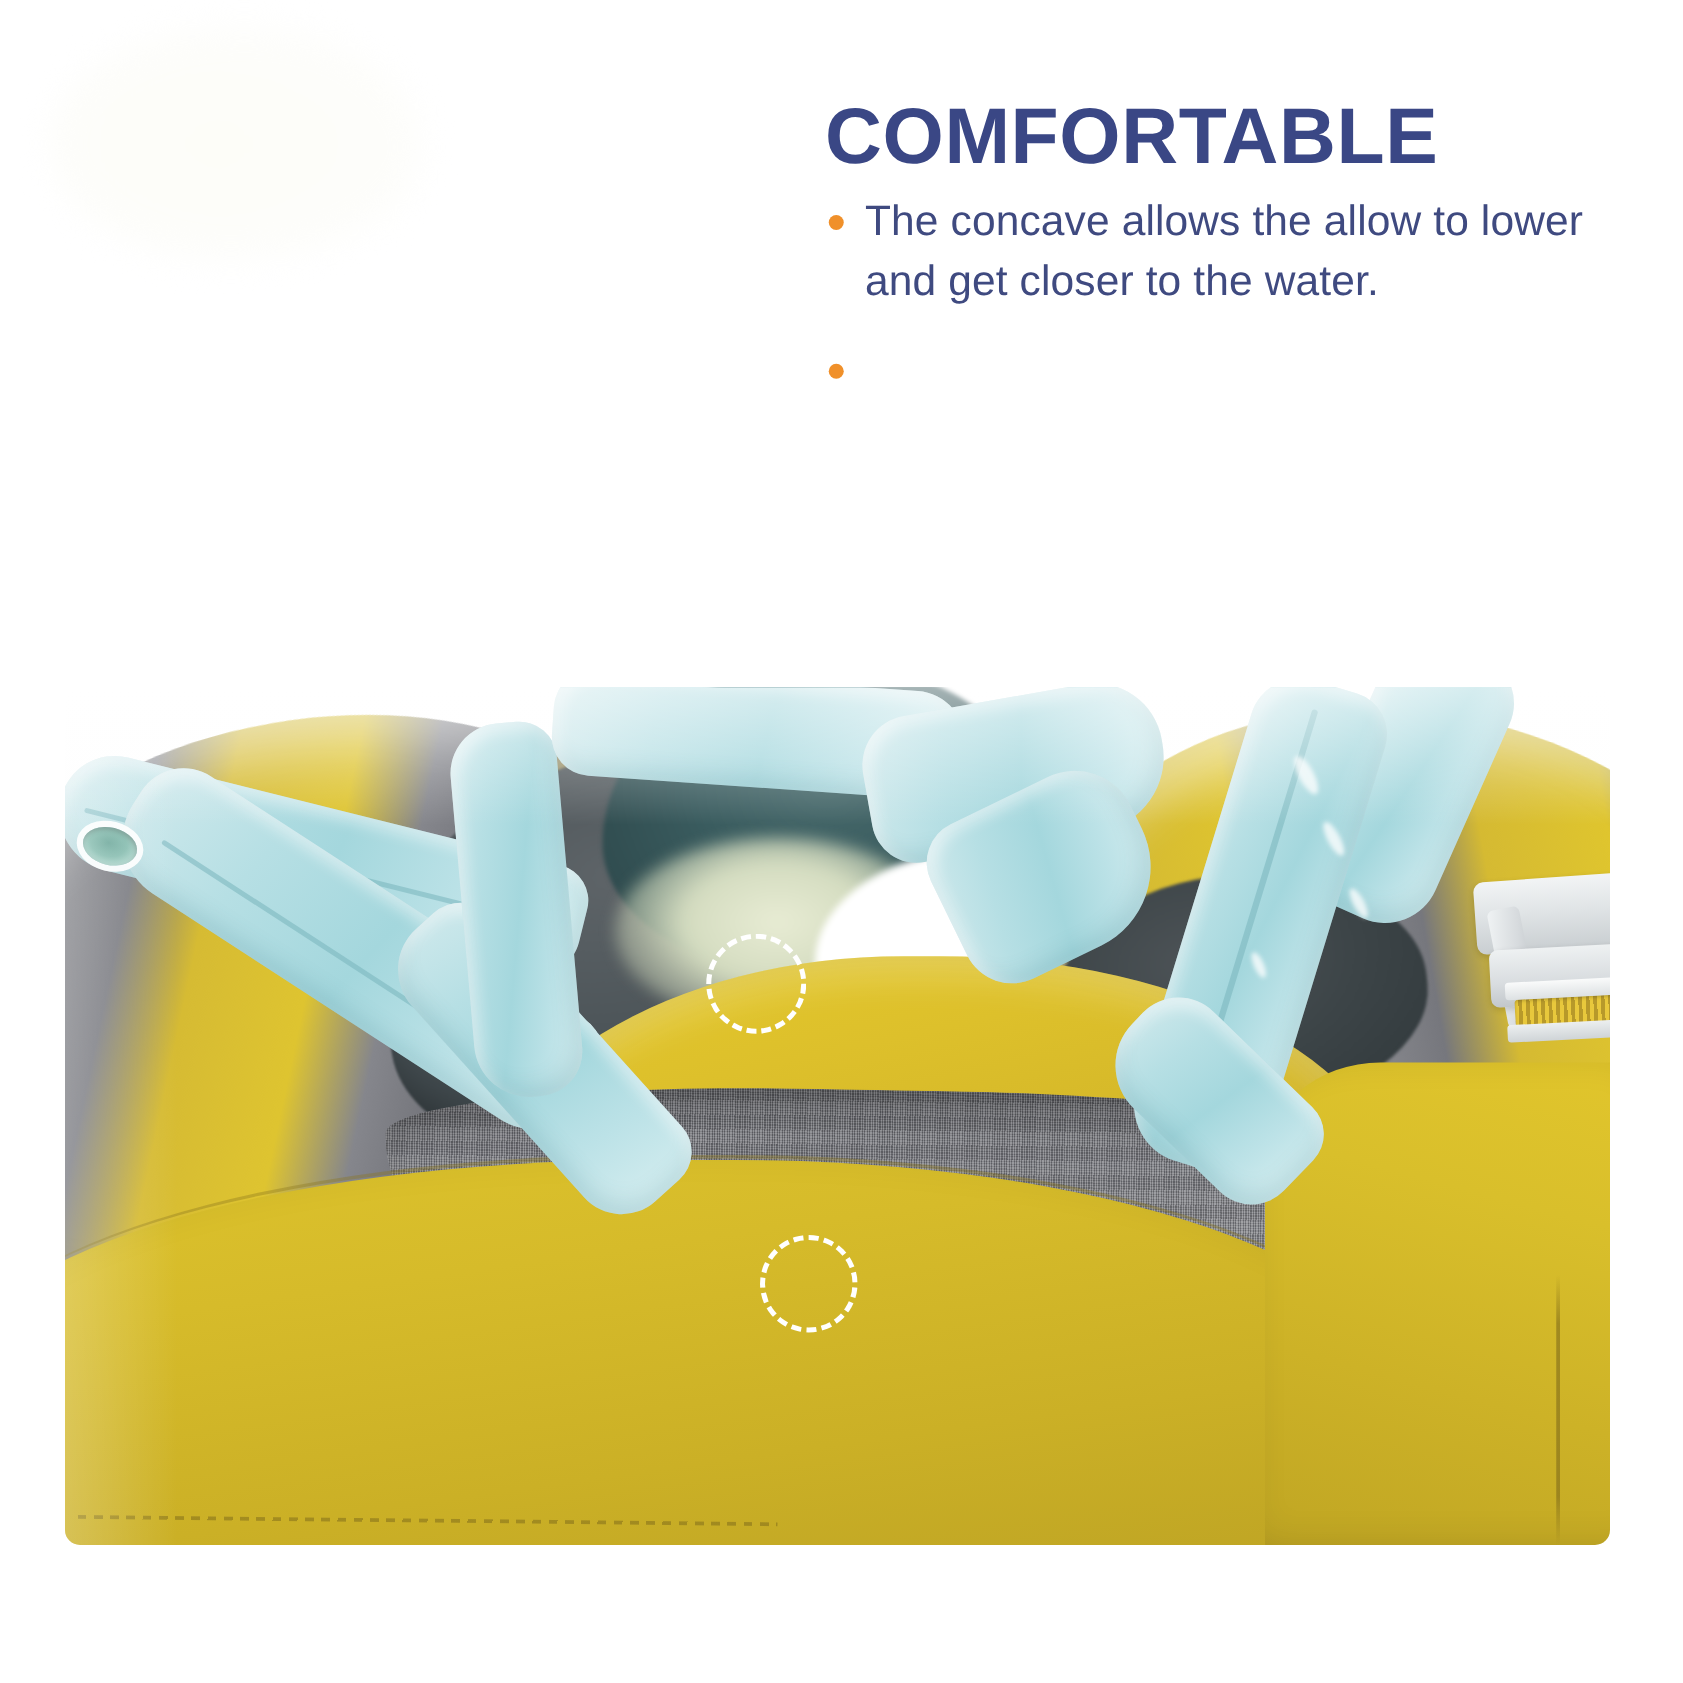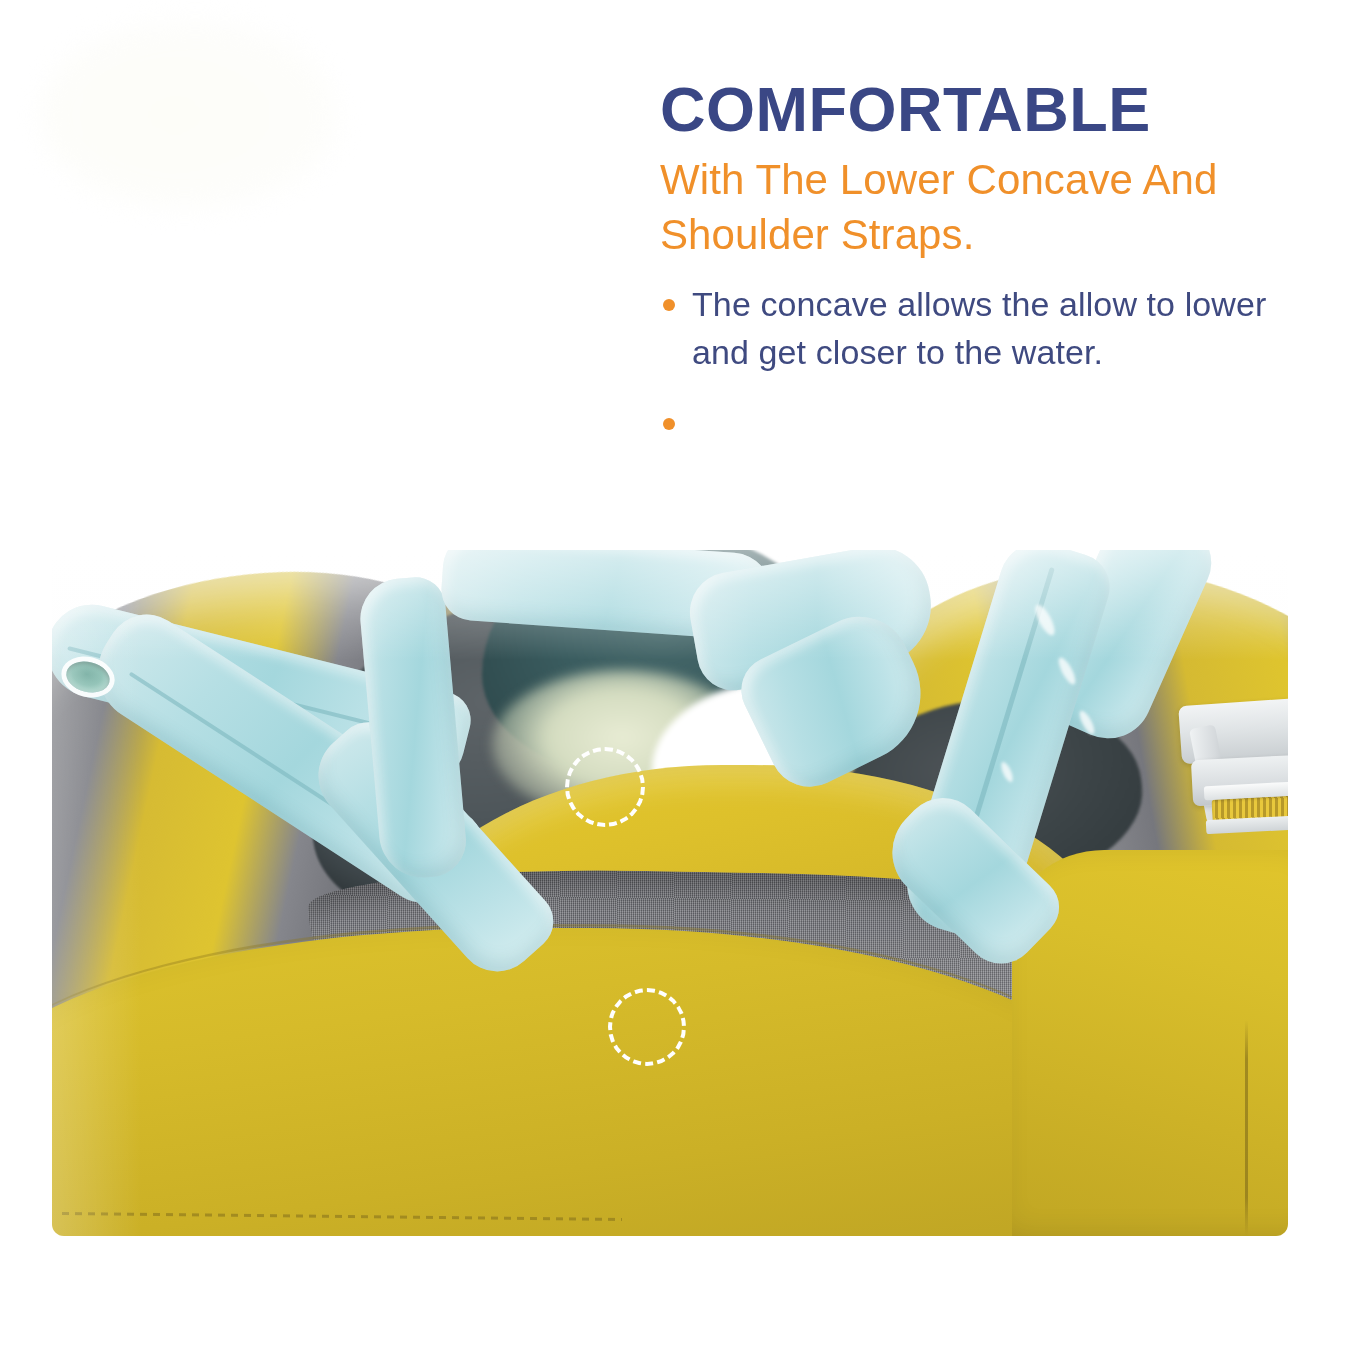--- a/index.html
+++ b/index.html
@@ -555,24 +555,20 @@
 <body>
 
 <div id="page">
 
   <div class="ghost-blob"></div>
 
   <div class="text-block">
 
     <h1 class="headline">COMFORTABLE</h1>
 
-    <div class="subhead">
-      <div>With The Lower Concave And</div>
-      <div>Shoulder Straps.</div>
-    </div>
 
     <ul class="bullets">
       <li class="bullet">
         <span class="bullet-dot"></span>
         <span>The concave allows the allow to lower and get closer to the water.</span>
       </li>
       <li class="bullet">
         <span class="bullet-dot"></span>
       </li>
     </ul>

